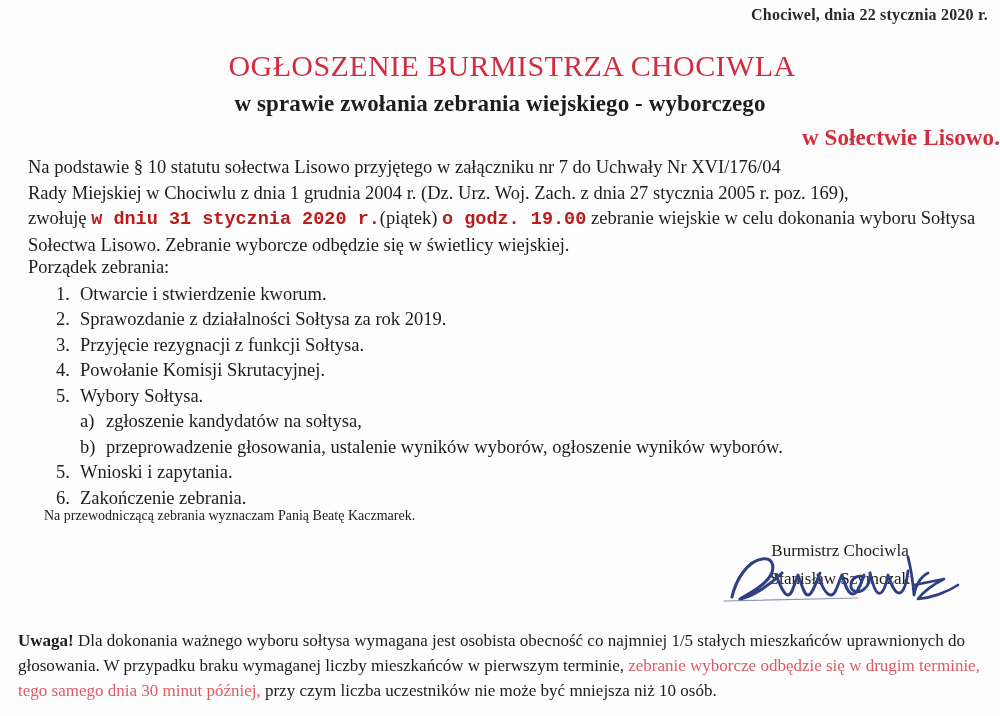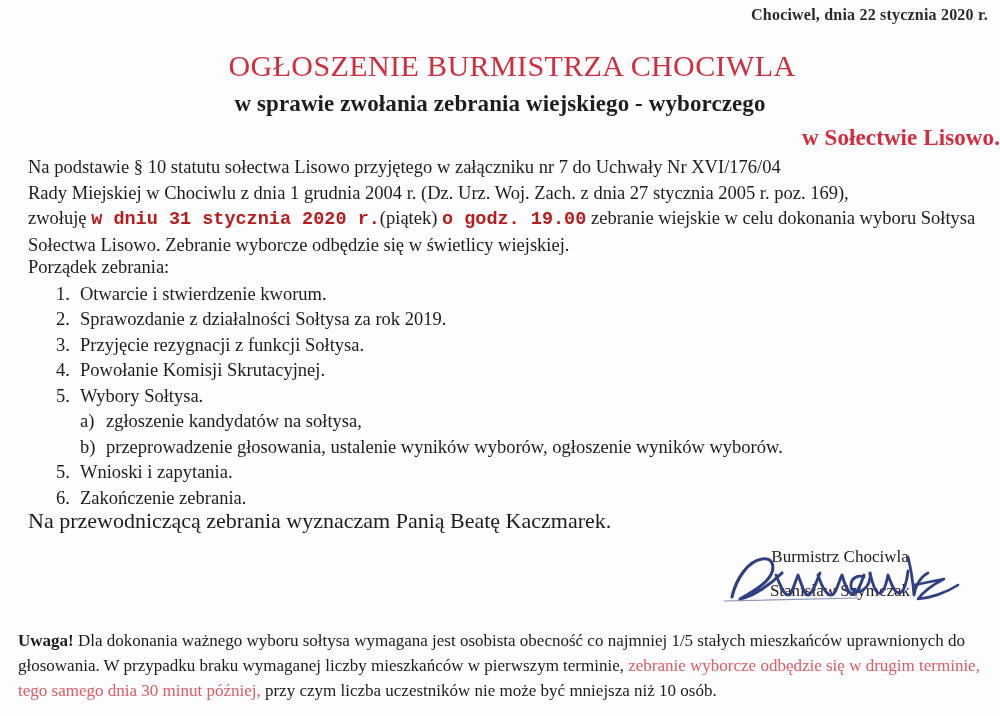--- a/index.html
+++ b/index.html
@@ -114,40 +114,39 @@
   }
   .agenda-item.sub .agenda-marker {
     min-width: 26px;
   }
   .agenda-text { flex: 1 1 auto; }
 
   
   .chair-line {
     position: absolute;
     top: 508px;
-    left: 28px;
-    font-size: 22px;
+    left: 44px;
+    font-size: 14px;
     white-space: nowrap;
   }
 
   
   .signature-block {
     position: absolute;
     top: 537px;
     left: 700px;
     width: 280px;
     text-align: center;
     font-size: 17px;
     line-height: 28px;
   }
   .sig-role, .sig-name {
     position: relative;
     z-index: 1;
     white-space: nowrap;
-    margin-top: 6px;
   }
   .sig-scrawl {
     position: absolute;
     top: 14px;
     left: 18px;
     width: 250px;
     height: 56px;
     z-index: 2;
     pointer-events: none;
   }

